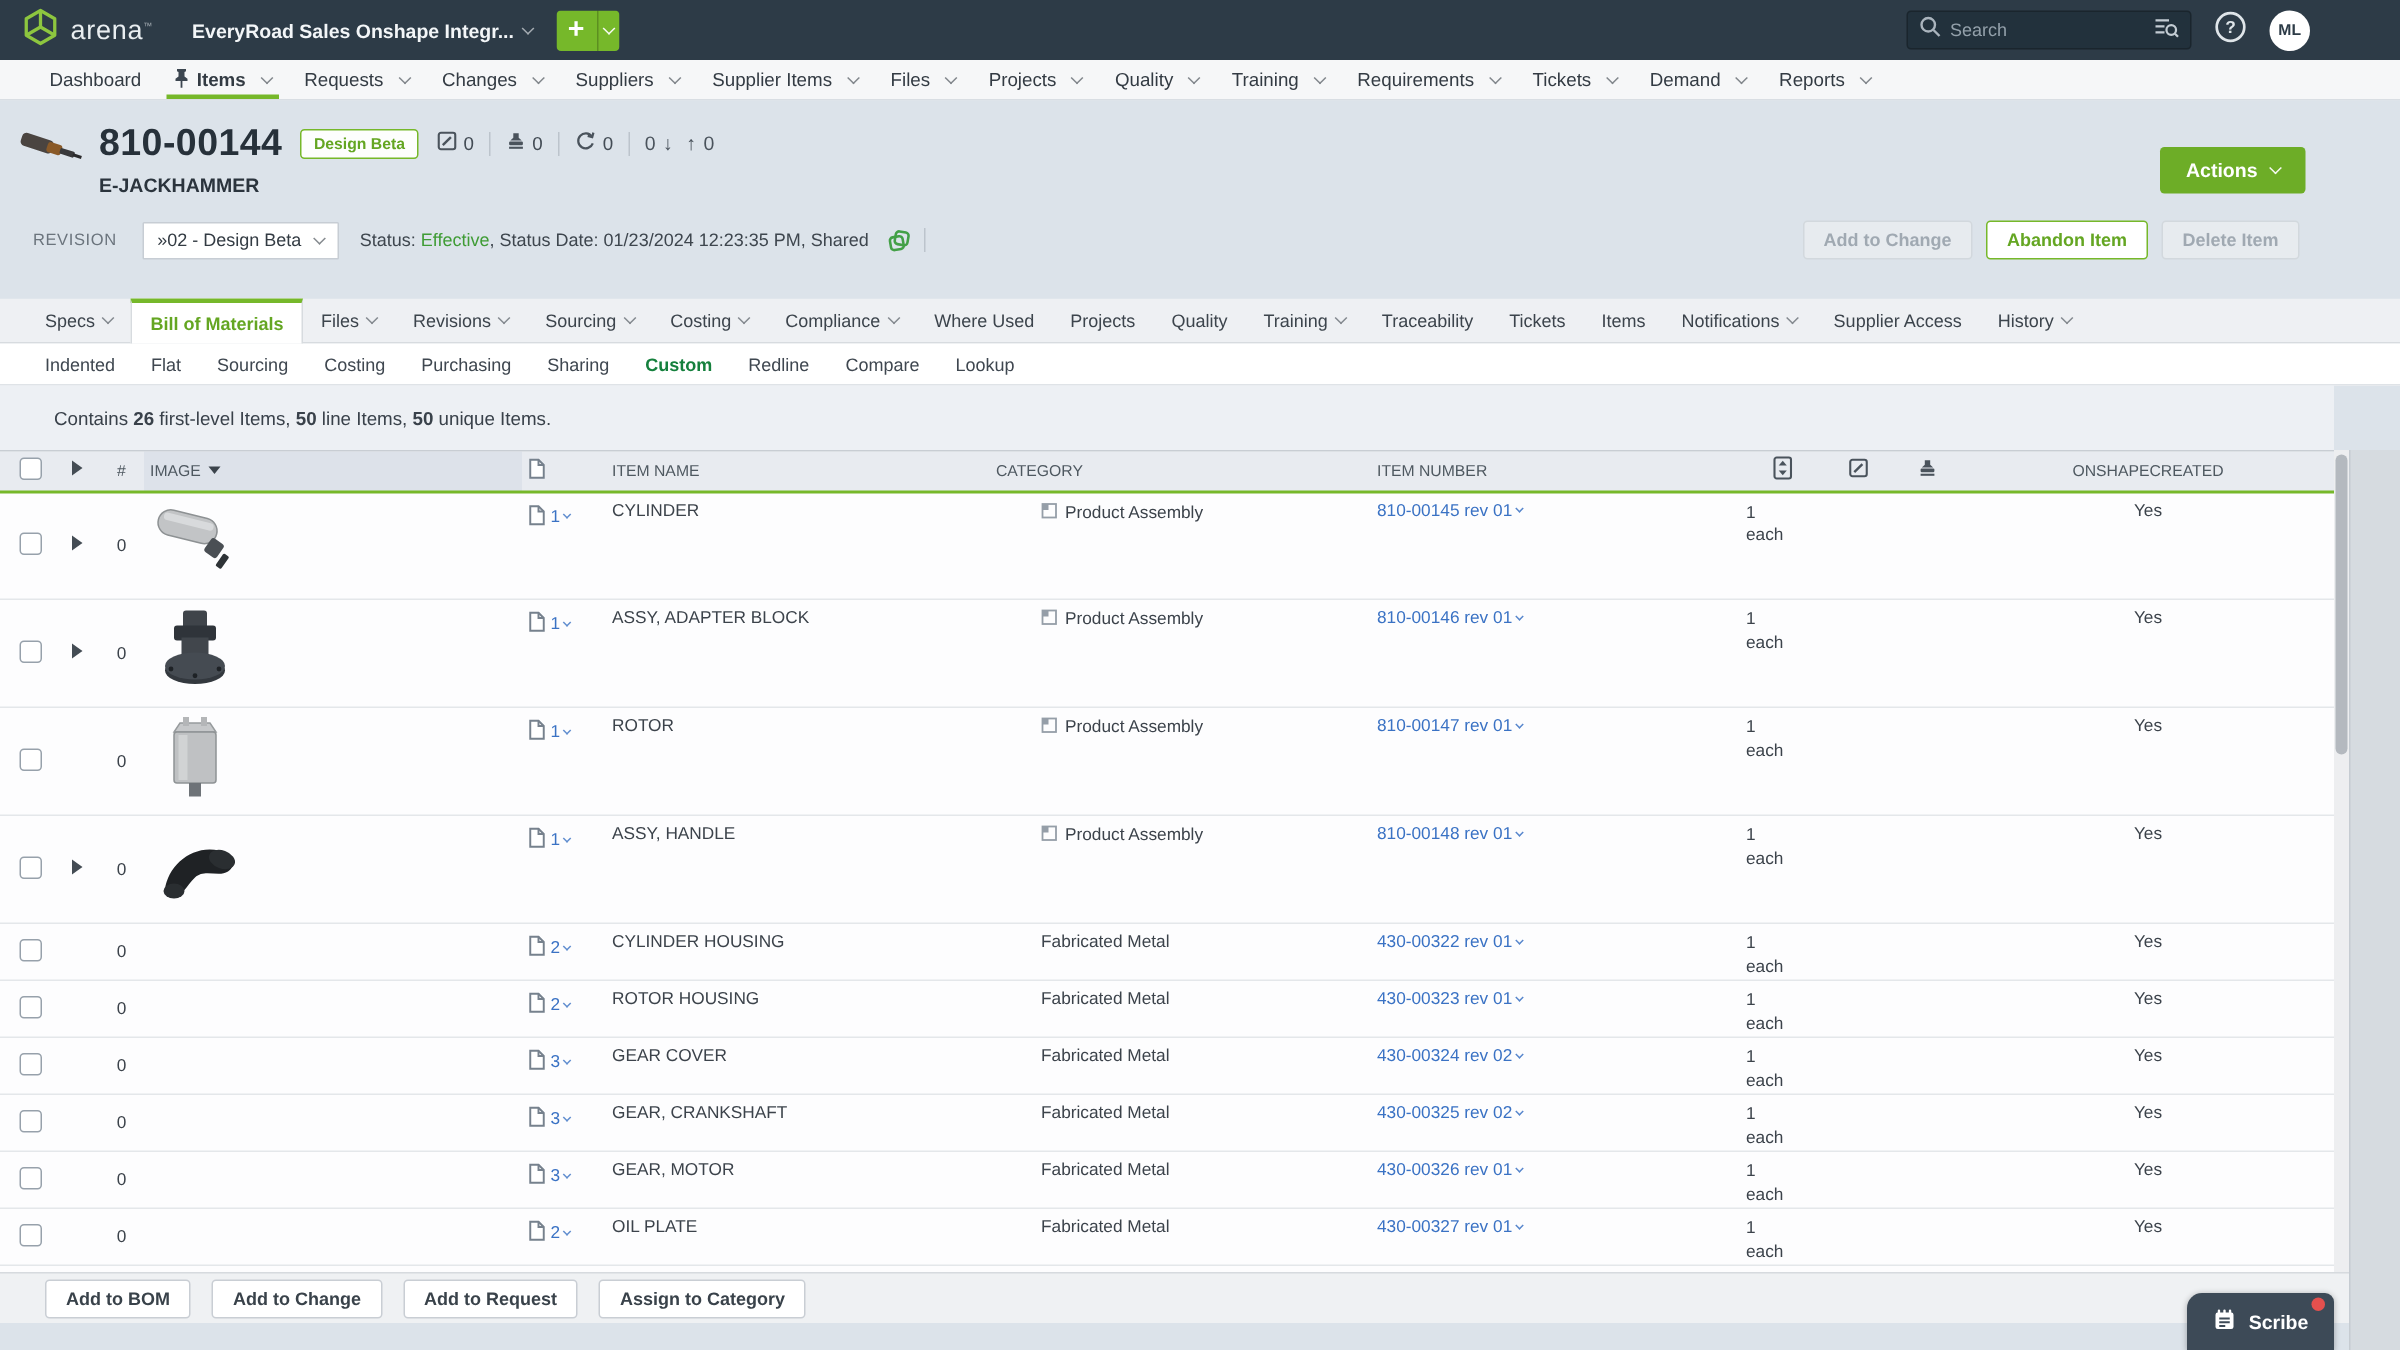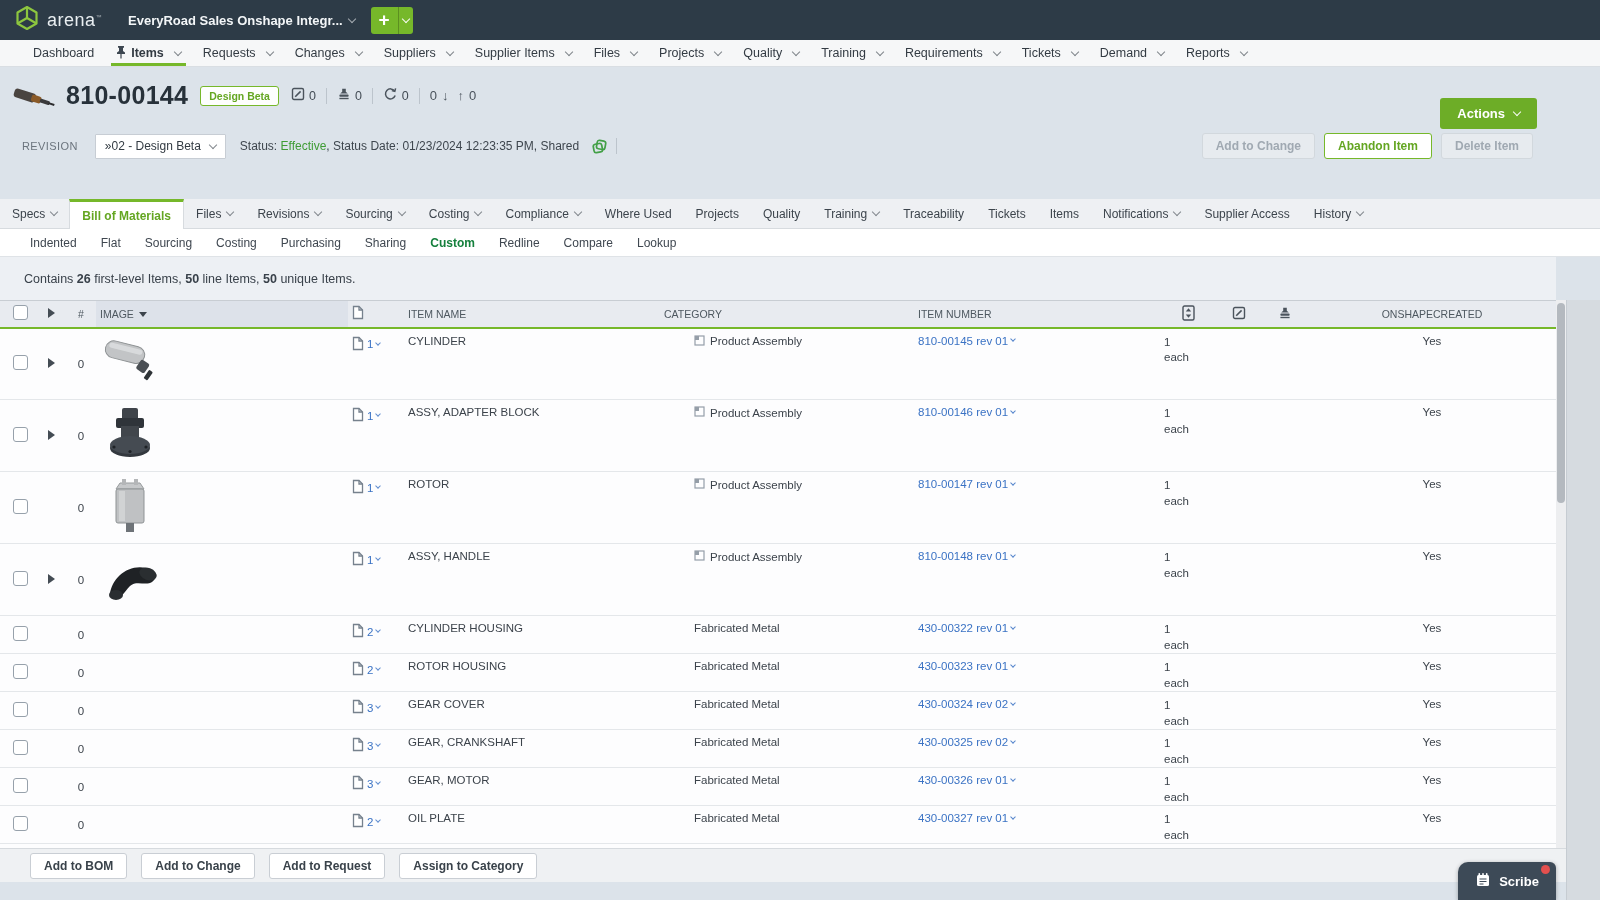--- a/index.html
+++ b/index.html
@@ -52,29 +52,29 @@
   .status-text { margin-left:14px; font-size:12px; color:#3e464e; }
   .status-green { color:#3f9c35; }
   .onshape-link { margin-left:13px; display:flex; align-items:center; cursor:pointer; }
   .rev-row .vdiv { margin-left:9px; }
   .rev-buttons { margin-left:auto; display:flex; gap:9px; padding-right:67px; }
   .btn { font-size:12px; font-weight:bold; border-radius:3px; padding:5px 13px; cursor:pointer; border:1px solid #c9ced4; background:#fff; color:#39424a; font-family:"Liberation Sans",sans-serif; }
   .btn.disabled { background:#e7ebef; color:#a0a9b2; border-color:#d2d8dd; cursor:default; }
   .btn.green-outline { border-color:#76b82a; color:#64a622; background:#fff; }
 
   
-  .tabbar { height:30px; background:#eef0f3; border-bottom:1px solid #d7dbdf; display:flex; align-items:stretch; }
+  .tabbar { height:30px; background:#eef0f3; border-bottom:1px solid #d7dbdf; display:flex; align-items:stretch; padding-left:18px; }
   .tab { display:flex; align-items:center; padding:0 12px; font-size:12px; color:#3c444c; cursor:pointer; position:relative; }
   .tab.active { background:#fff; border-left:1px solid #d7dbdf; border-right:1px solid #d7dbdf; border-top:3px solid #76b82a; color:#64a622; font-weight:bold; margin-bottom:-1px; }
   .subtabbar { height:28px; background:#fff; border-bottom:1px solid #dfe3e7; display:flex; align-items:center; padding-left:18px; }
   .subtab { padding:0 12px; font-size:12px; color:#3f4750; cursor:pointer; }
   .subtab.active { color:#15803d; font-weight:bold; }
 
   
-  .summary-row { height:43px; background:#edf0f4; display:flex; align-items:center; padding:0 24px; font-size:12.5px; color:#39414a; width:1556px; }
+  .summary-row { height:43px; background:#edf0f4; display:flex; align-items:center; padding:0 36px; font-size:12.5px; color:#39414a; width:1556px; }
   .summary-row b { font-weight:bold; }
   .custom-bom { margin-left:auto; display:flex; align-items:center; gap:14px; }
   .custom-bom-label { font-size:11px; color:#6b747d; letter-spacing:.4px; }
   .custom-bom-select { width:167px; height:24px; background:#fff; border:1px solid #c9ced5; border-radius:3px; display:flex; align-items:center; padding:0 9px; font-size:12px; color:#333b43; cursor:pointer; }
   .custom-bom-select .chev { margin-left:auto; }
 
   
   table.bom { width:1556px; border-collapse:collapse; table-layout:fixed; background:#fdfdfe; }
   col.cc1{width:40px} col.cc2{width:26px} col.cc3{width:30px} col.cc4{width:252px} col.cc5{width:56px}
   col.cc6{width:256px} col.cc7{width:254px} col.cc8{width:246px} col.cc9{width:56px} col.cc10{width:46px} col.cc11{width:46px}
@@ -135,20 +135,41 @@
     </div>
     <div class="ws-title">
       <span>EveryRoad Sales Onshape Integr...</span>
         <i class="chev"></i>
     </div>
     <div class="add-group">
       <div class="add-btn">+</div>
       <div class="add-caret">
           <i class="chev"></i>
         </div>
+    </div>
+    <div class="top-right">
+      <div class="searchbox">
+        <span><svg width="15" height="15" viewBox="0 0 15 15">
+              <circle cx="6.5" cy="6.5" r="4.5" fill="none" stroke="#aab4bd" stroke-width="1.6"></circle>
+              <path d="M10 10 L14 14" stroke="#aab4bd" stroke-width="1.6"></path>
+            </svg></span>
+        <input type="text" placeholder="Search" style="">
+        <span><svg width="18" height="16" viewBox="0 0 18 16">
+              <g stroke="#c3ccd3" stroke-width="1.5" fill="none">
+                <path d="M2 3.5 h9 M2 7.5 h6 M2 11.5 h6"></path>
+                <circle cx="12.5" cy="10" r="3.2"></circle>
+                <path d="M15 12.5 L17 14.5"></path>
+              </g>
+            </svg></span>
+      </div>
+      <span><svg width="22" height="22" viewBox="0 0 22 22">
+            <circle cx="11" cy="11" r="9.2" fill="none" stroke="#dfe5e9" stroke-width="1.8"></circle>
+            <text x="11" y="15" text-anchor="middle" font-size="11.5" font-weight="bold" fill="#dfe5e9" font-family="Liberation Sans, sans-serif">?</text>
+          </svg></span>
+      <div class="avatar">ML</div>
     </div>
   </div>
 
   <div class="mainnav">
       <div class="nav-item">
 
     <span class="lbl">Dashboard</span>
 
   </div>
       <div class="nav-item active">
@@ -264,20 +285,21 @@
             </span>
             <span class="vdiv"></span>
             <span class="count-seg arrow-updown">
               <span>0</span>
                 <span>↓</span>
               <span style="margin-left:4px">↑</span>
                 <span>0</span>
             </span>
           </div>
         </div>
+        <div class="item-name">E-JACKHAMMER</div>
       </div>
     </div>
     <button class="actions-btn">
         <span>Actions</span>
         <i class="chev"></i>
       </button>
 
     <div class="rev-row">
       <span class="rev-label">REVISION</span>
       <div class="rev-select">

